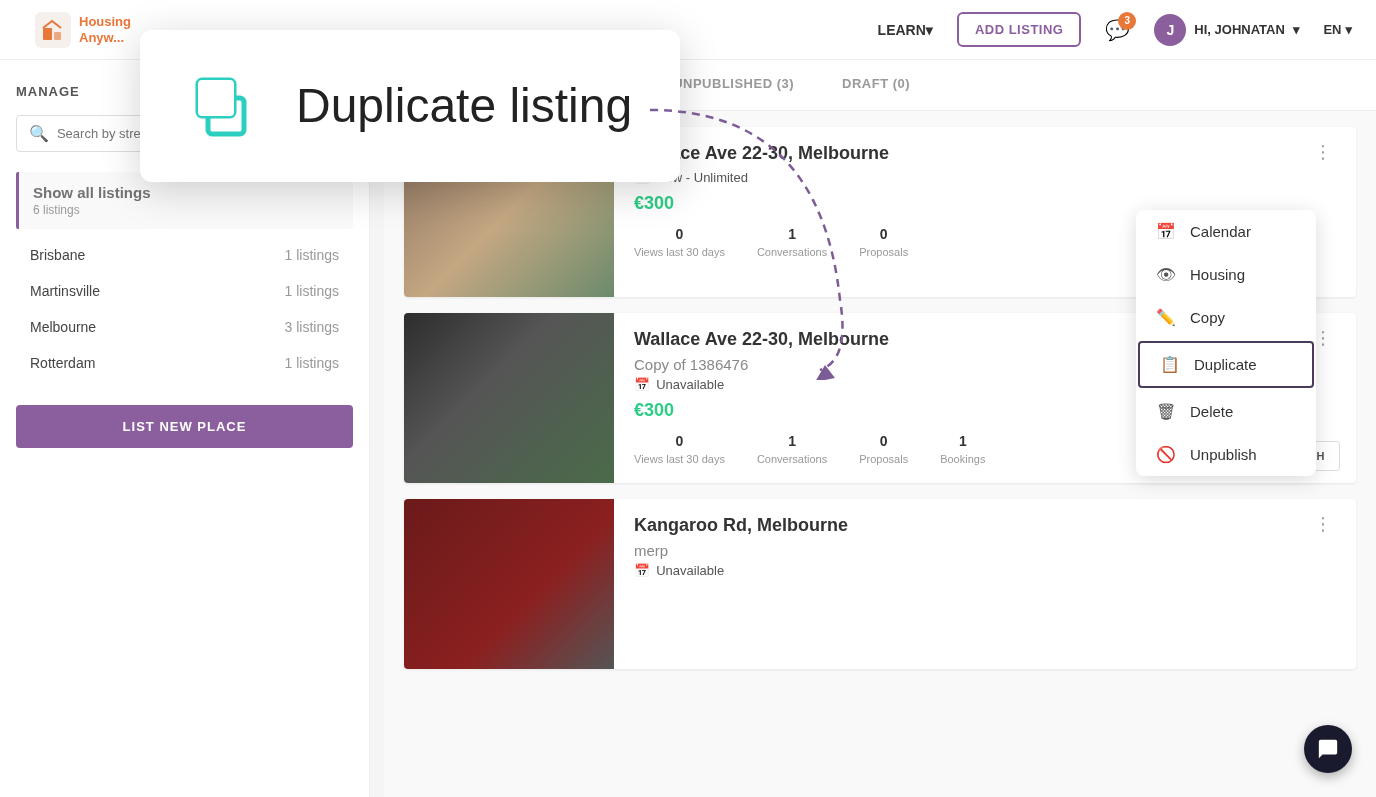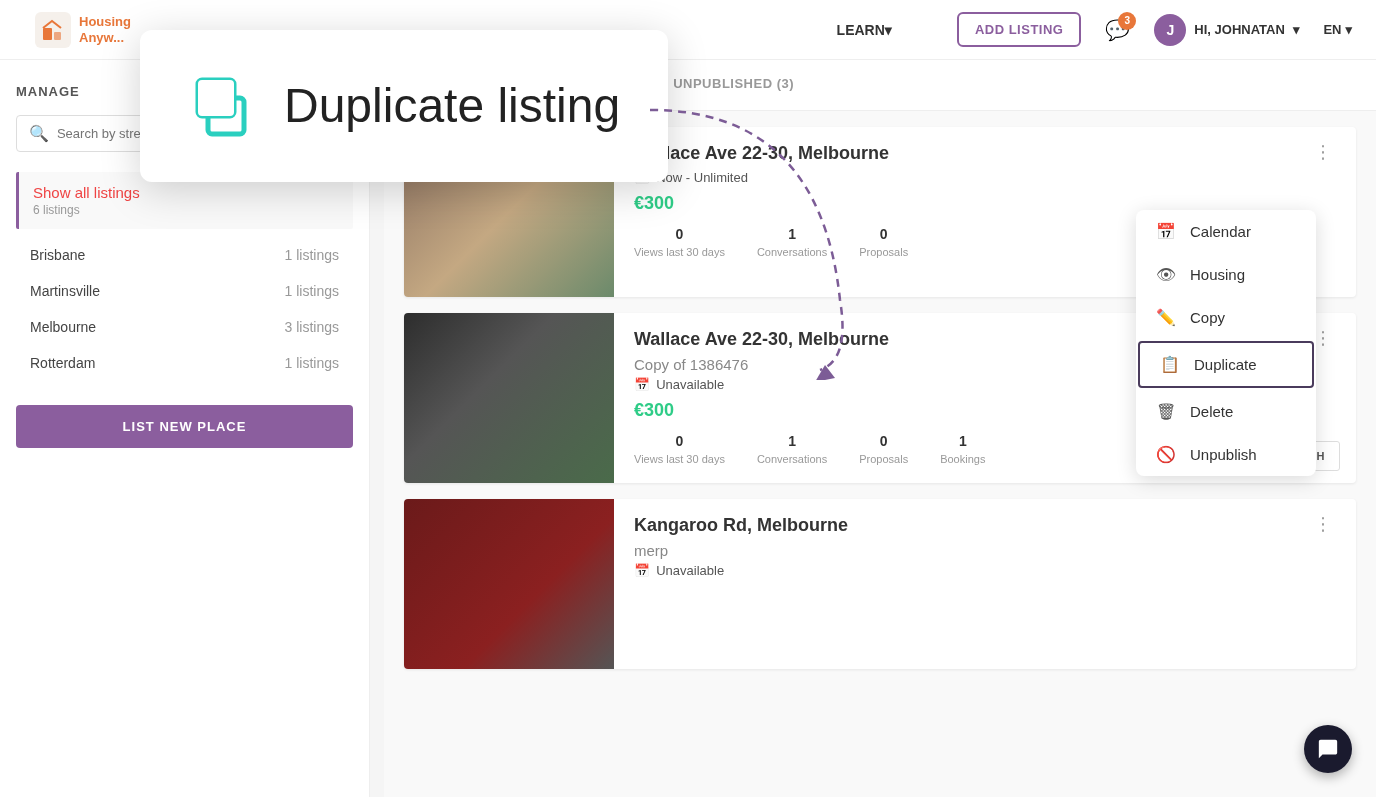--- a/index.html
+++ b/index.html
@@ -23,21 +23,21 @@
     .logo-text { font-weight: 700; font-size: 13px; color: #333; line-height: 1.2; }
     .logo-text span { display: block; color: #e8773a; }
     .header-nav { display: flex; align-items: center; gap: 24px; }
     .learn-btn {
       display: flex; align-items: center; gap: 0;
       font-size: 14px; font-weight: 600; color: #333; cursor: pointer; background: none; border: none;
     }
     .add-listing-btn {
       padding: 8px 16px; border: 2px solid #8b5e9e; color: #8b5e9e;
       background: #fff; border-radius: 6px; font-size: 13px; font-weight: 700;
-      cursor: pointer; letter-spacing: 0.5px; margin-left: 41px;
+      cursor: pointer; letter-spacing: 0.5px;
     }
     .msg-btn {
       position: relative; cursor: pointer; background: none; border: none;
       font-size: 20px; color: #555;
     }
     .msg-badge {
       position: absolute; top: -6px; right: -6px;
       background: #e8773a; color: #fff; border-radius: 50%;
       width: 18px; height: 18px; font-size: 10px; font-weight: 700;
       display: flex; align-items: center; justify-content: center;
@@ -70,21 +70,21 @@
       border: 1px solid #ddd; border-radius: 4px; padding: 8px 12px;
       margin-bottom: 20px;
     }
     .search-box input {
       border: none; outline: none; font-size: 13px; color: #999; width: 100%;
     }
     .show-all-item {
       background: #f9f9f9; border-left: 3px solid #8b5e9e;
       padding: 12px 14px; margin-bottom: 8px; border-radius: 2px;
     }
-    .show-all-item .title { font-size: 15px; font-weight: 400; color: #ef4444; }
+    .show-all-item .title { font-size: 15px; font-weight: 700; color: #737373; }
     .show-all-item .count { font-size: 12px; color: #999; margin-top: 2px; }
     .location-item {
       display: flex; justify-content: space-between; align-items: center;
       padding: 10px 14px; cursor: pointer;
     }
     .location-name { font-size: 14px; color: #444; font-weight: 500; }
     .location-count { font-size: 14px; color: #999; }
     .list-new-btn {
       display: block; width: 100%; margin-top: 24px;
       background: #8b5e9e; color: #fff; border: none; border-radius: 4px;
@@ -146,21 +146,21 @@
 
     
     .overlay {
       position: fixed; inset: 0; z-index: 100;
       display: flex; align-items: flex-start; justify-content: flex-start;
     }
     .modal-card {
       position: absolute; top: 30px; left: 140px;
       background: #fff; border-radius: 12px; padding: 40px 48px;
       box-shadow: 0 8px 40px rgba(0,0,0,0.18);
-      display: flex; align-items: center; gap: 24px;
+      display: flex; align-items: center; gap: 36px;
       min-width: 500px;
     }
     .modal-icon {
       width: 72px; height: 72px; flex-shrink: 0;
     }
     .modal-title {
       font-size: 48px; font-weight: 300; color: #222; line-height: 1;
     }
 
     
@@ -267,20 +267,21 @@
       </div>
     <button class="list-new-btn">LIST NEW PLACE</button>
   </div>
 
   <div class="content">
     <div class="tabs-bar">
       <div id="tabs-container" style="display:flex;">
           <div class="tab active">ALL (6)</div>
           <div class="tab">PUBLISHED (3)</div>
           <div class="tab">UNPUBLISHED (3)</div>
+          <div class="tab">DRAFT (0)</div>
         </div>
     </div>
     <div class="listings-area">
       <div id="listings-container">
           <div class="listing-card">
     <div class="listing-img">
       <div class="listing-img-placeholder" style="background:linear-gradient(135deg, #8a7060 0%, #c4a882 50%, #6b8a6b 100%)"></div>
     </div>
     <div class="listing-info">
       <div class="listing-title">Wallace Ave 22-30, Melbourne</div>

